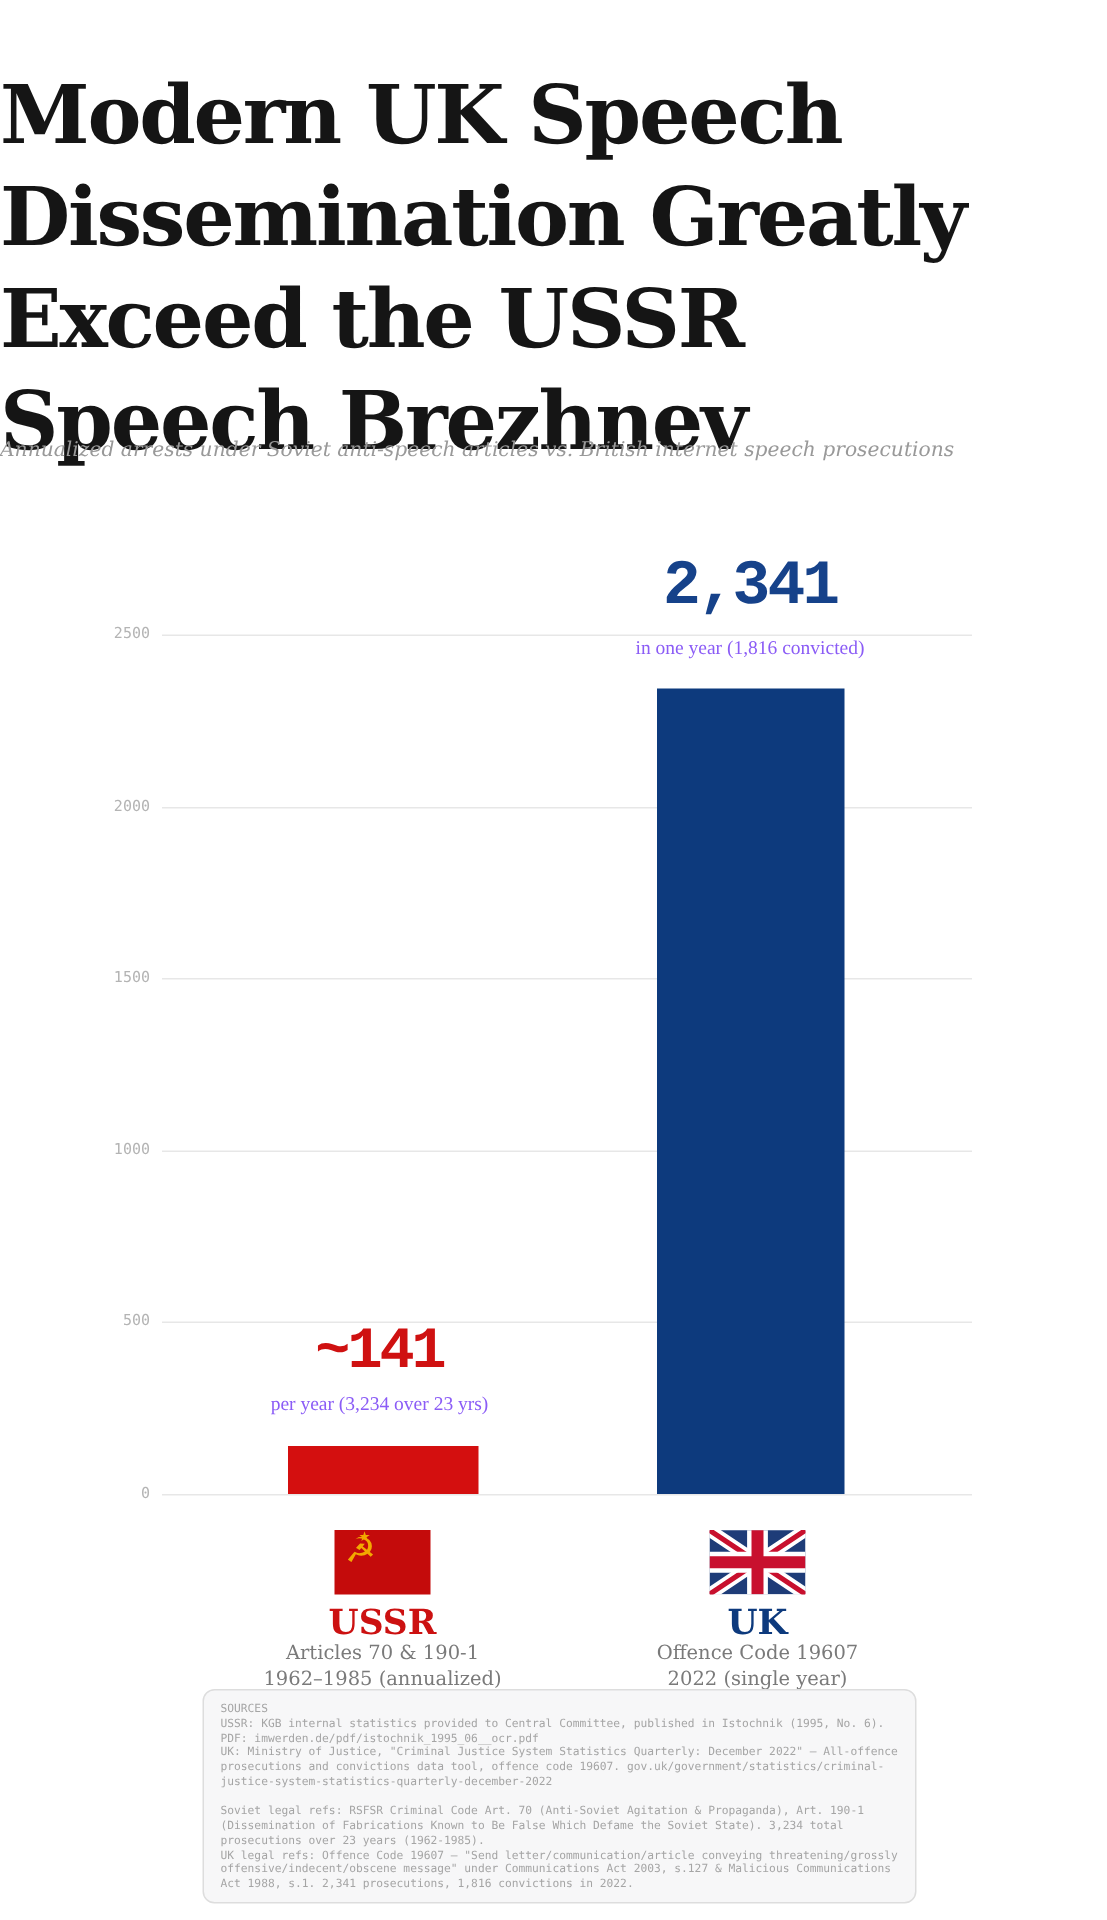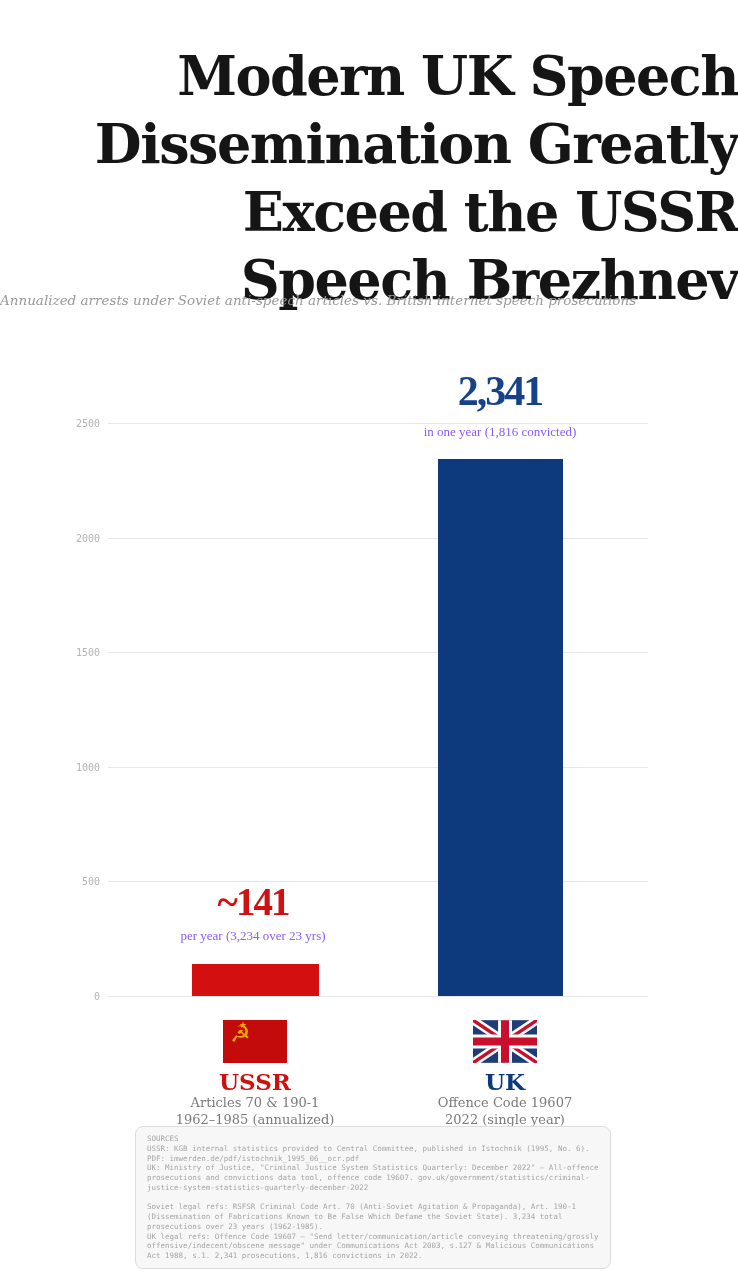--- a/index.html
+++ b/index.html
@@ -1,38 +1,38 @@
 <!DOCTYPE html>
 <html><head>
 <meta charset="utf-8">
 <style>
   html,body{margin:0;padding:0;background:#fff;}
   .page{position:relative;width:738px;height:1280px;background:#ffffff;overflow:hidden;
         font-family:"DejaVu Serif", serif;}
   
-  .title{position:absolute;top:6px;left:0;right:0;text-align:right;
+  .title{position:absolute;top:6px;left:0;right:0;text-align:left;
          font-family:"DejaVu Serif", serif;font-weight:bold;font-size:54px;
          line-height:68px;color:#151515;letter-spacing:-1.5px;}
   
   .subtitle{position:absolute;top:292px;left:0;right:0;
             font-style:italic;font-size:13.5px;color:#999999;}
   
   .plot{position:absolute;left:108px;top:423px;width:540px;height:573px;}
   .gridline{position:absolute;left:0;right:0;height:1px;background:#e7e7e7;}
   .ytick{position:absolute;left:-50px;width:42px;text-align:right;
          transform:translateY(-50%);font-family:"DejaVu Sans Mono", monospace;
          font-size:10px;color:#b4b4b4;}
   .bar{position:absolute;bottom:0;}
   .bar-ussr{left:84px;width:127px;}
   .bar-uk{left:330px;width:125px;}
   
   .value-group{position:absolute;width:220px;text-align:center;}
   .vg-uk{left:390px;top:370px;}
   .vg-ussr{left:143px;top:882px;}
-  .big-number{font-family:Liberation Serif, serif;font-weight:bold;letter-spacing:-2px;line-height:1;text-align:center;}
+  .big-number{font-family:Liberation Mono, monospace;font-weight:bold;letter-spacing:-2px;line-height:1;text-align:center;}
   .vg-uk .big-number{font-size:42px;}
   .vg-ussr .big-number{font-size:39px;}
   .value-sub{font-family:Liberation Serif, serif;font-size:13px;color:#8b5cf6;}
   .vg-uk .value-sub{margin-top:12px;}
   .vg-ussr .value-sub{margin-top:7px;}
   
   .legend-block{position:absolute;top:1020px;width:220px;display:flex;
                 flex-direction:column;align-items:center;}
   .lb-ussr{left:145px;} .lb-uk{left:395px;}
   .flag{width:64px;height:43px;display:block;}

